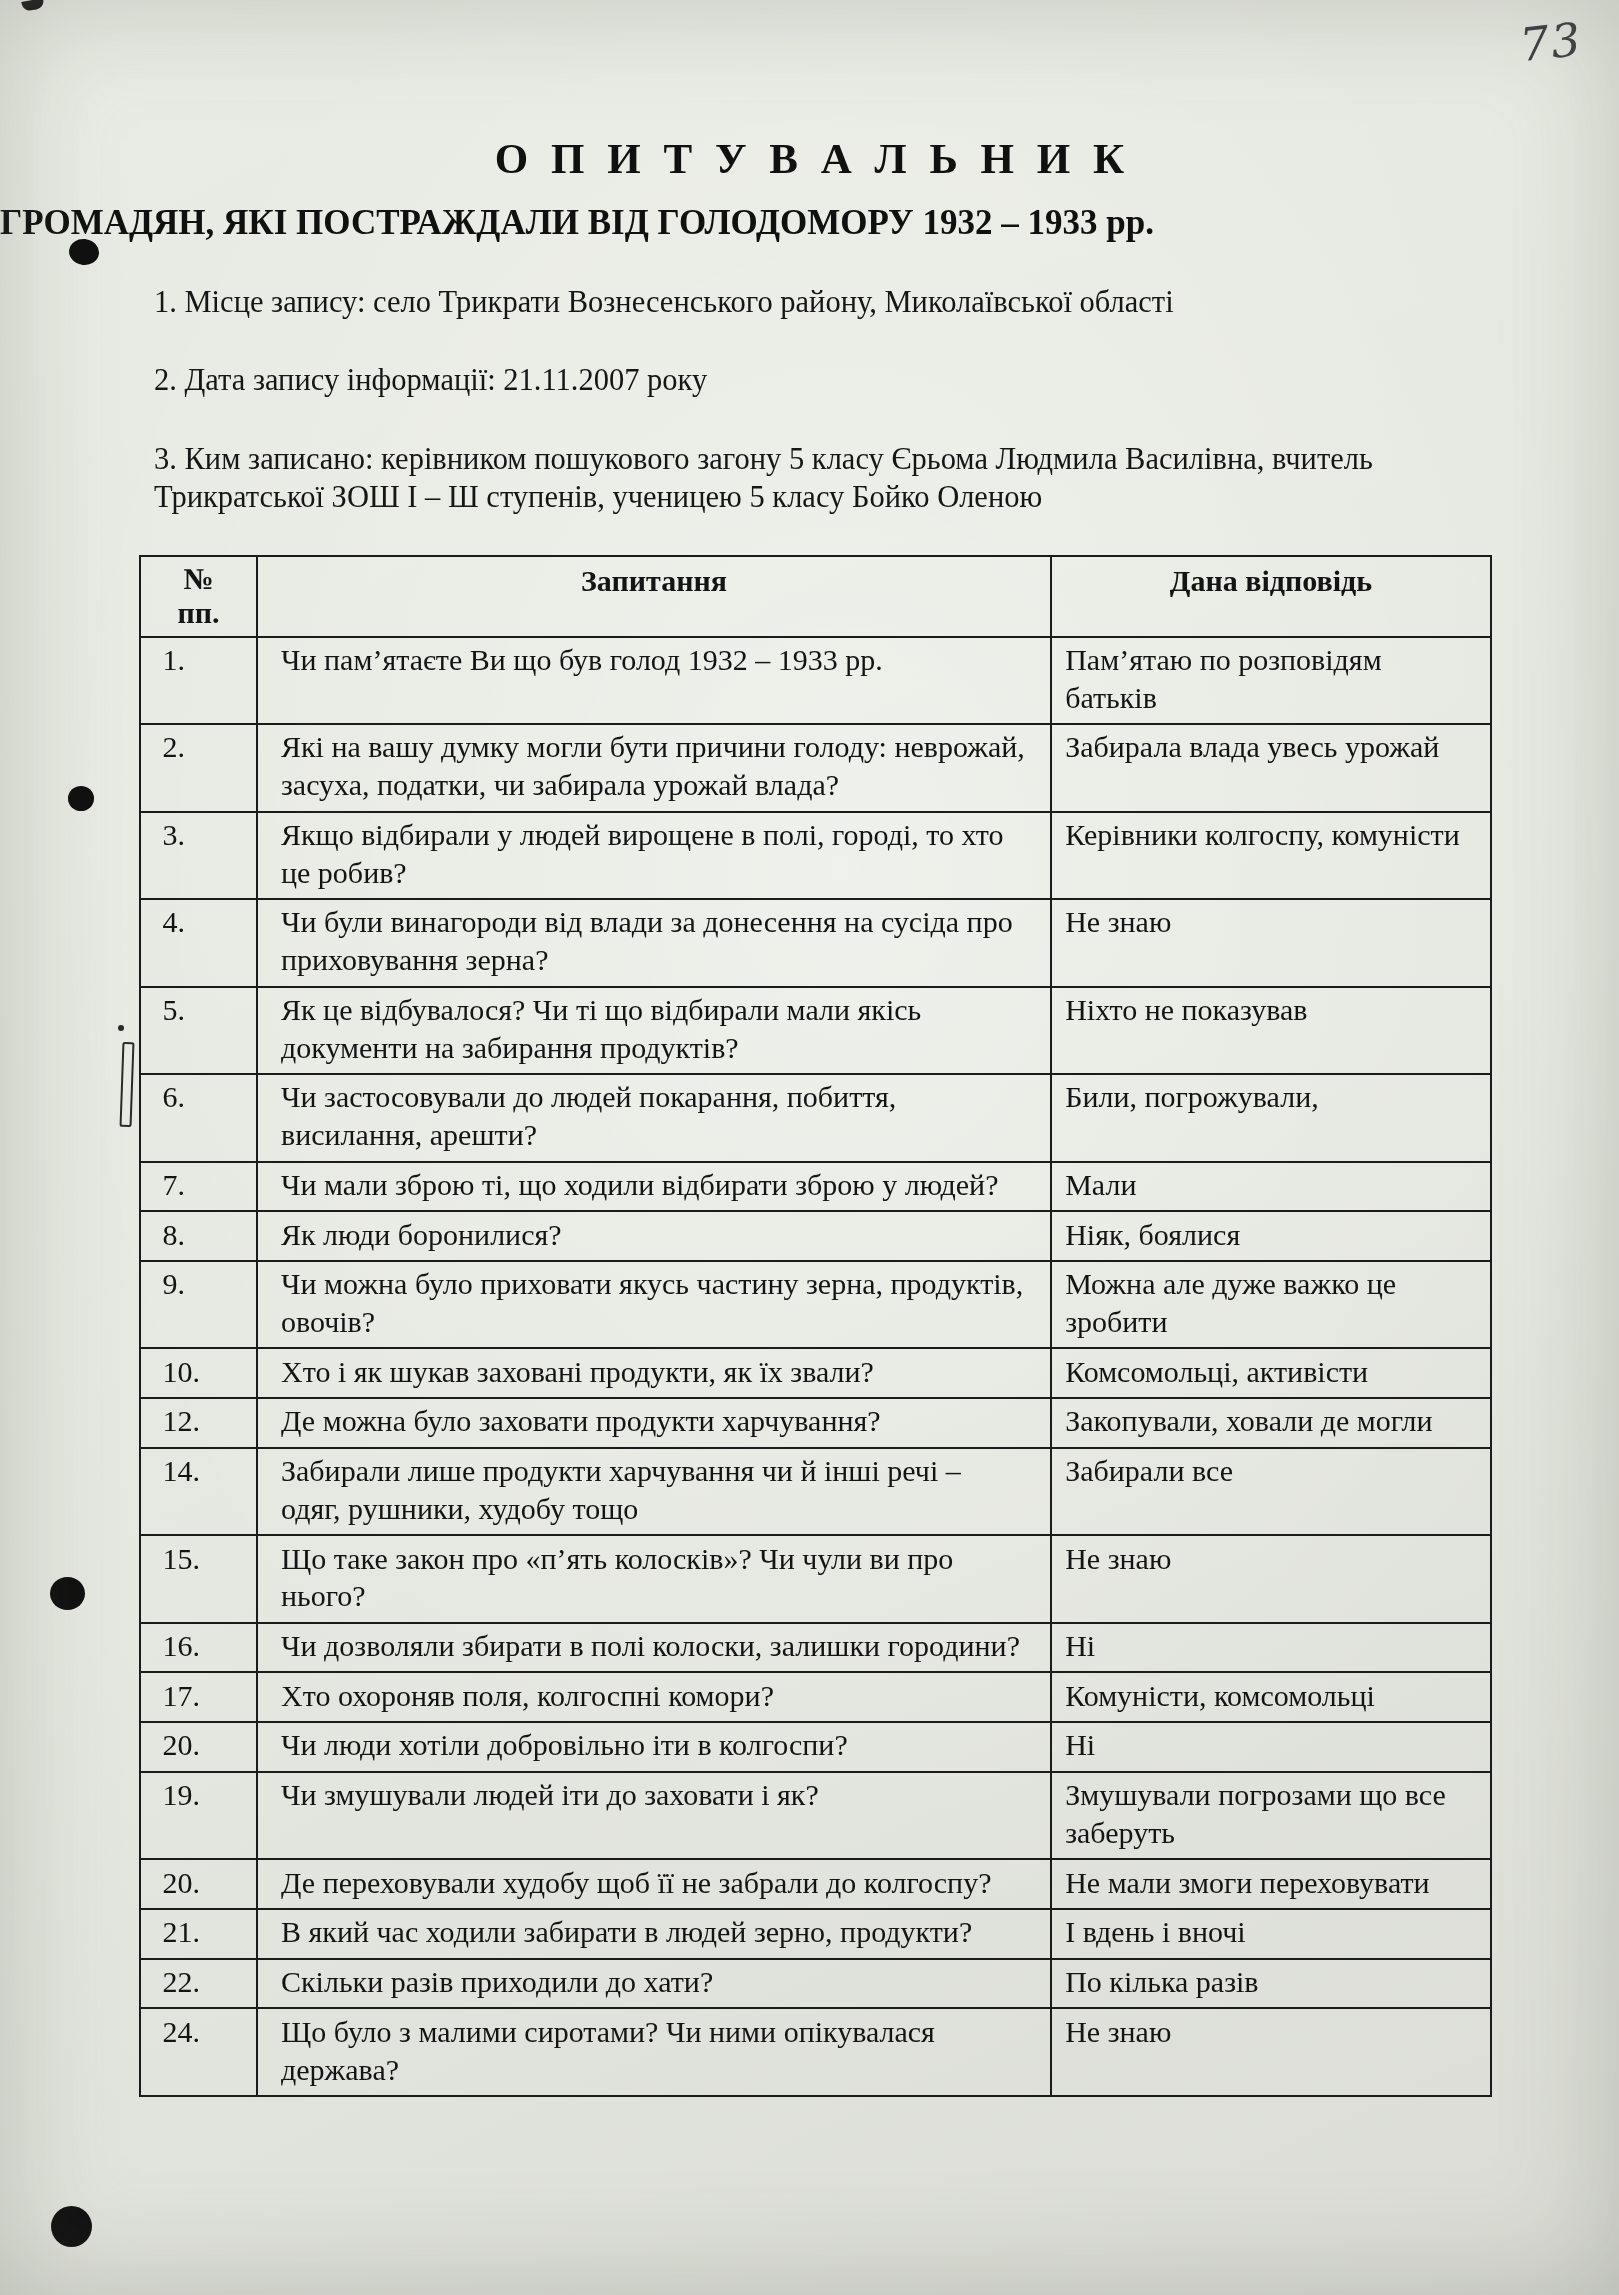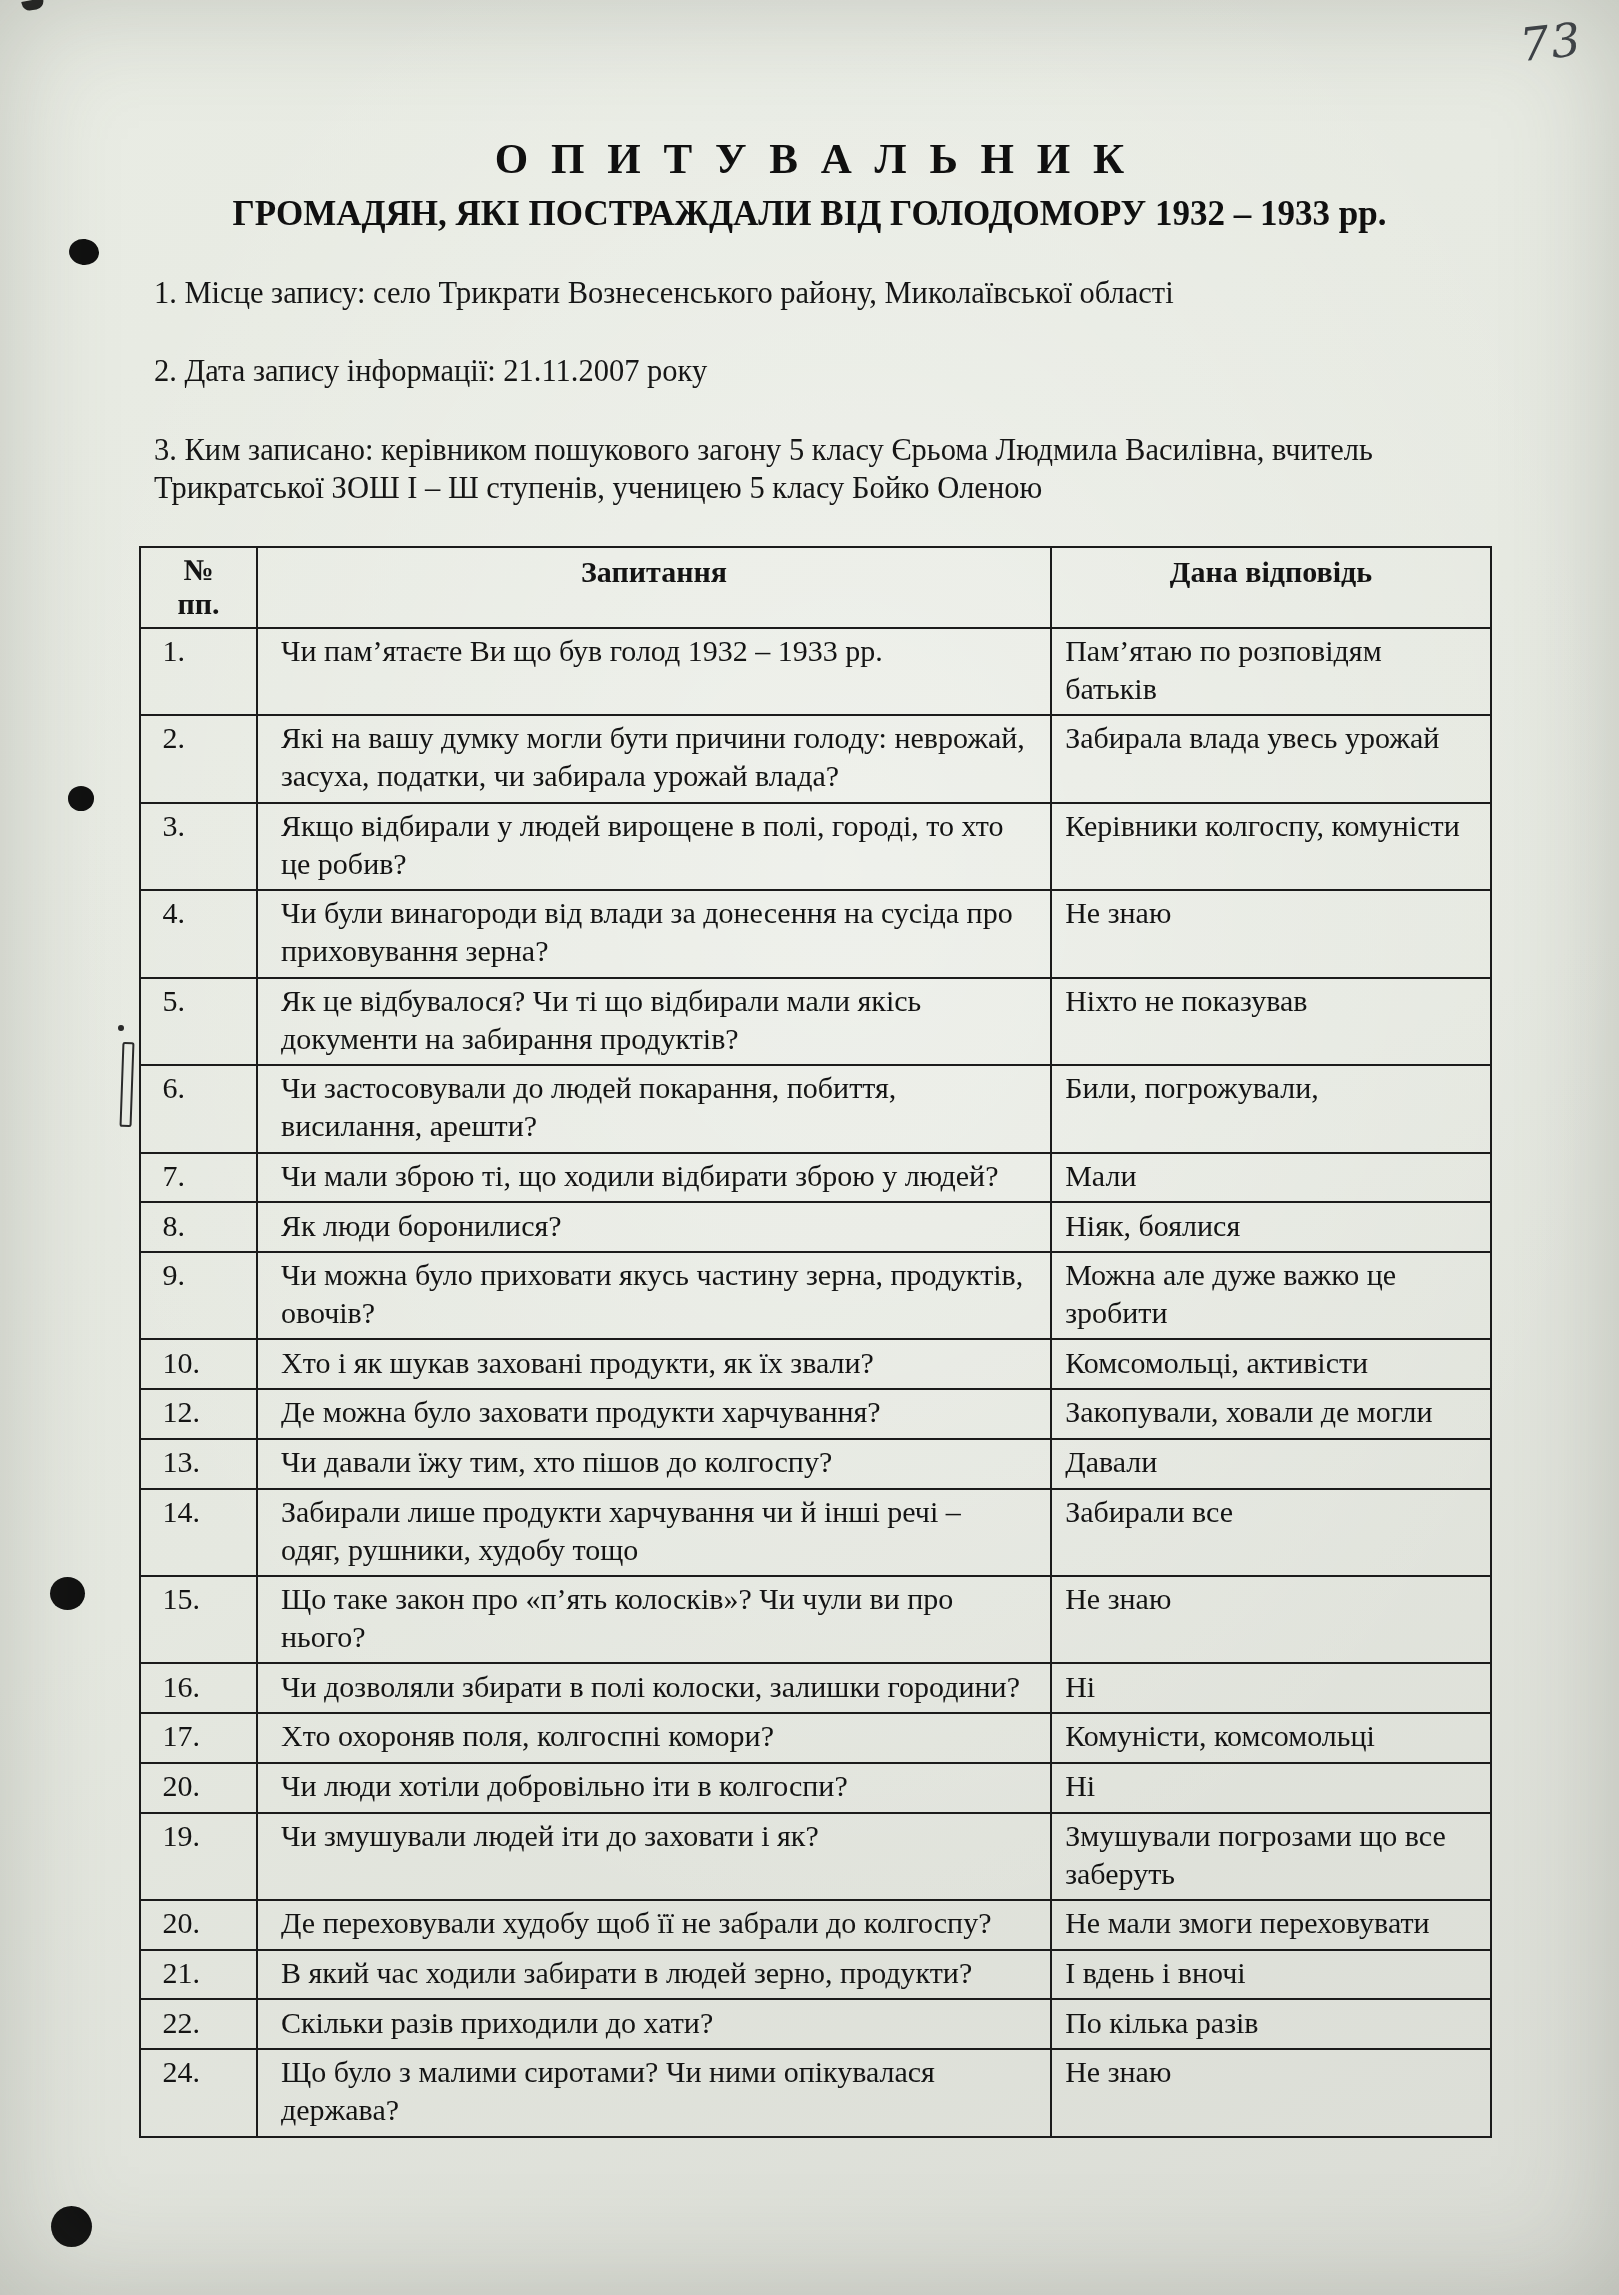--- a/index.html
+++ b/index.html
@@ -22,22 +22,22 @@
     font-style:italic; font-size:46px; color:#3c4046;
     transform:rotate(-6deg); letter-spacing:1.7px;
   }
   
   .headblock{ padding-top:134px; }
   .title{
     text-align:center; font-weight:bold; font-size:43px;
     letter-spacing:0.14em; color:#101010;padding-left:6px;
   }
   .subtitle{
-    text-align:center; font-weight:bold; font-size:35px;
-    margin-top:11px; color:#101010;
+    text-align:left; font-weight:bold; font-size:35px;
+    margin-top:20px; color:#101010;
   }
   .meta{
     margin:13.2px 0 0 154px; width:1374px;
     font-size:30.5px; line-height:1.26;
   }
   .meta div{ margin-bottom:2.5px;margin-top:40px; }
   
   table.qa{
     margin:38px 0 0 139px;
     width:1351px;
@@ -181,25 +181,20 @@
     <td class="cell-a">Комсомольці, активісти</td>
   </tr>
 
 
   <tr>
     <td class="cell-num">12.</td>
     <td class="cell-q">Де можна було заховати продукти харчування?</td>
     <td class="cell-a">Закопували, ховали де могли</td>
   </tr>
 
-  <tr>
-    <td class="cell-num">13.</td>
-    <td class="cell-q">Чи давали їжу тим, хто пішов до колгоспу?</td>
-    <td class="cell-a">Давали</td>
-  </tr>
 
   <tr>
     <td class="cell-num">14.</td>
     <td class="cell-q">Забирали лише продукти харчування чи й інші речі – одяг, рушники, худобу тощо</td>
     <td class="cell-a">Забирали все</td>
   </tr>
 
   <tr>
     <td class="cell-num">15.</td>
     <td class="cell-q">Що таке закон про «п’ять колосків»? Чи чули ви про нього?</td>

